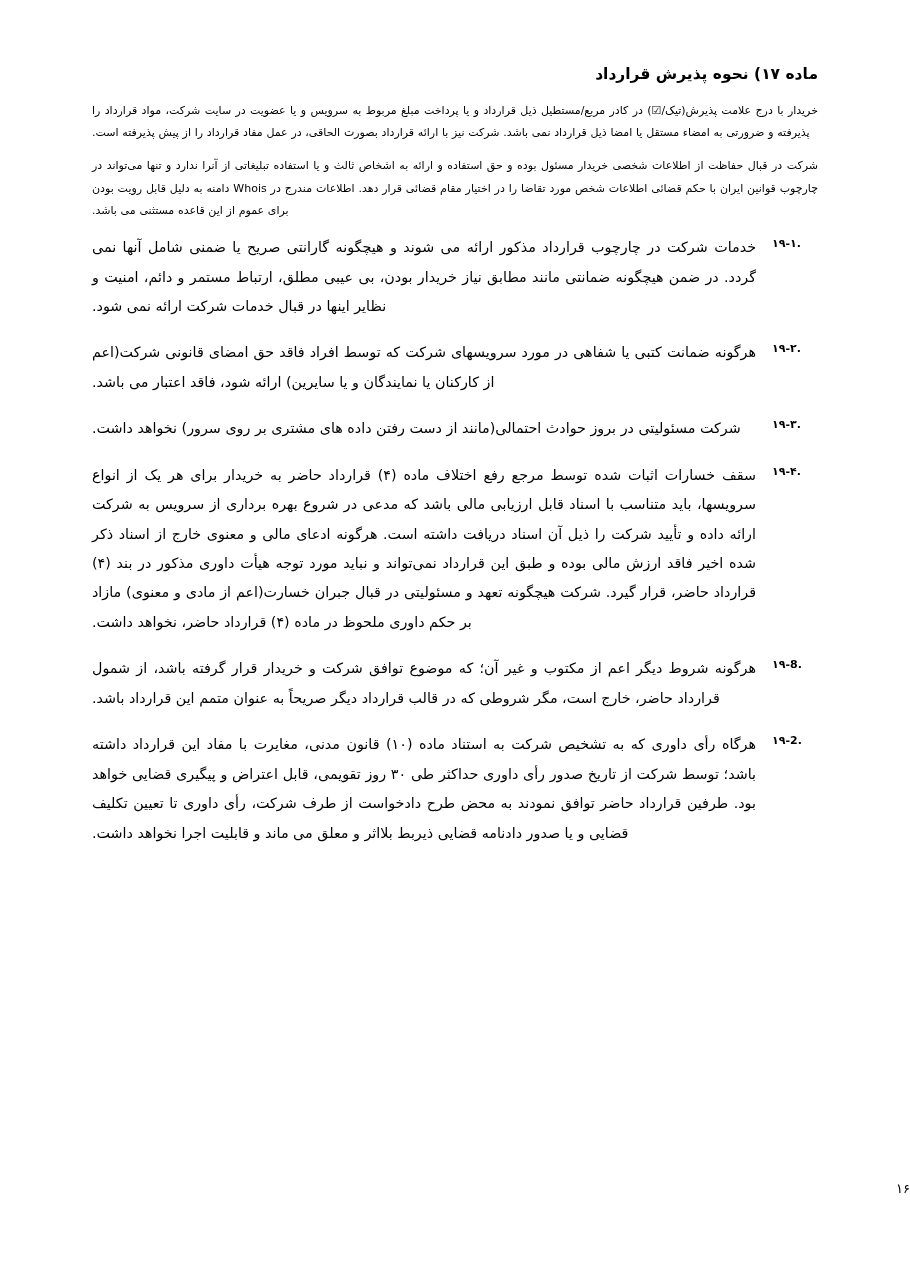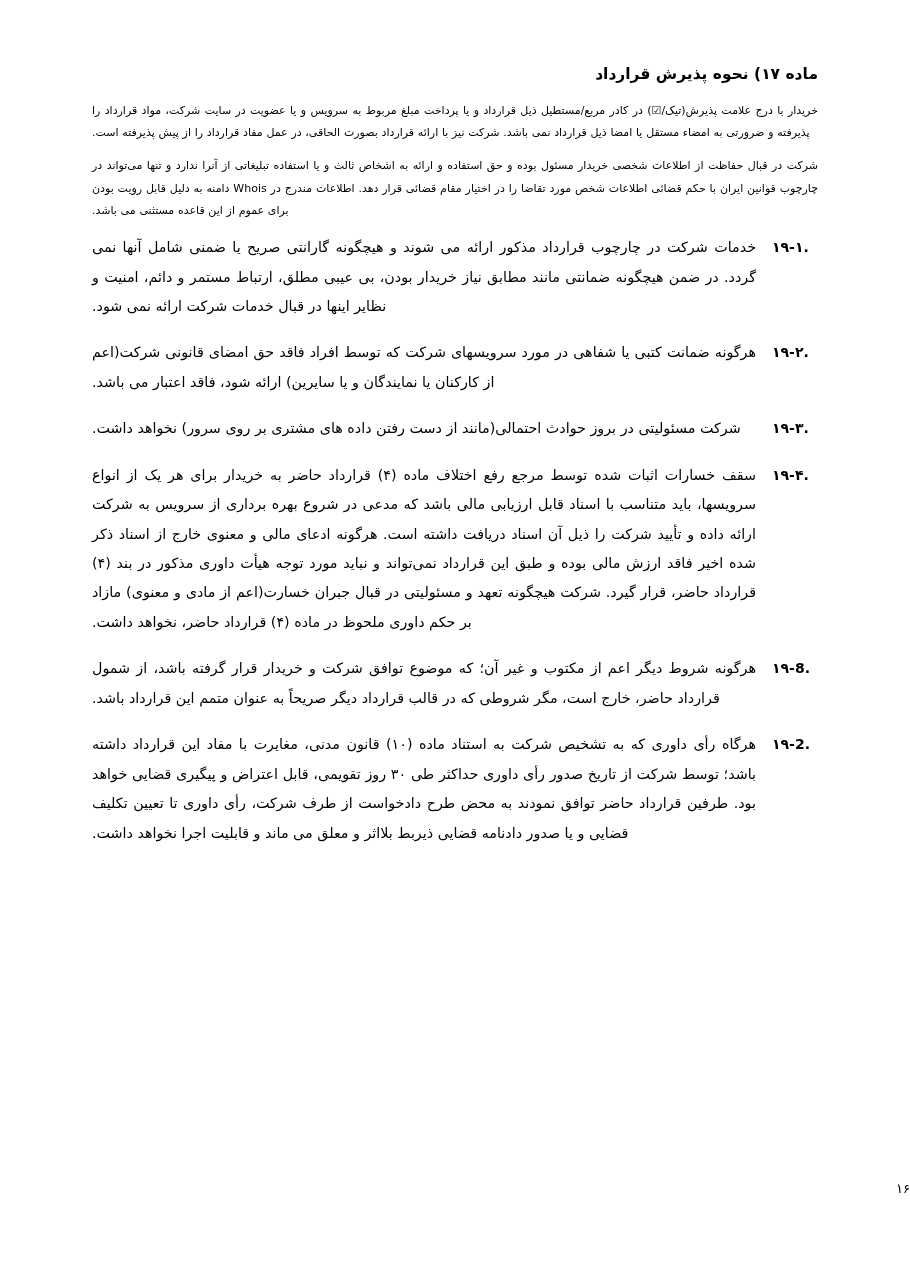--- a/index.html
+++ b/index.html
@@ -64,21 +64,21 @@
     text-justify: inter-word;
     text-align-last: left;
   }
   ol.numbered-list > li .marker {
     position: absolute;
     right: 0;
     top: 0;
     width: 46px;
     text-align: right;
     font-weight: bold;
-    font-size: 14px;
+    font-size: 11px;
     line-height: 2.06;
     direction: ltr;
     unicode-bidi: isolate;
   }
   ol.numbered-list > li .item-text {
     display: block;
   }
   .page-number {
     position: absolute;
     left: 0;

